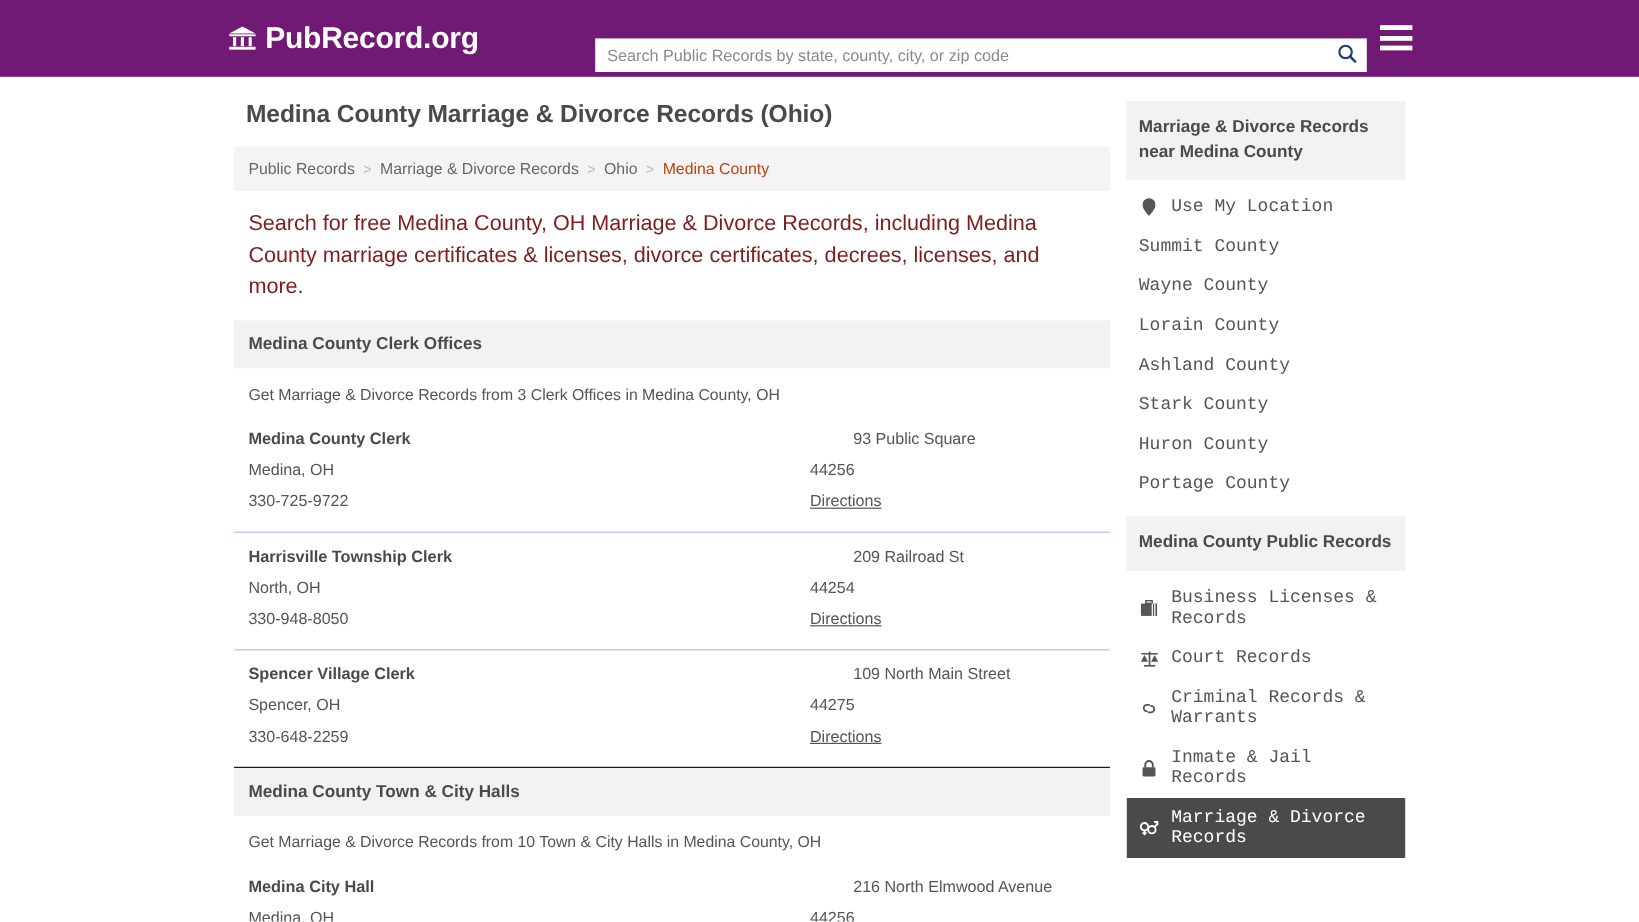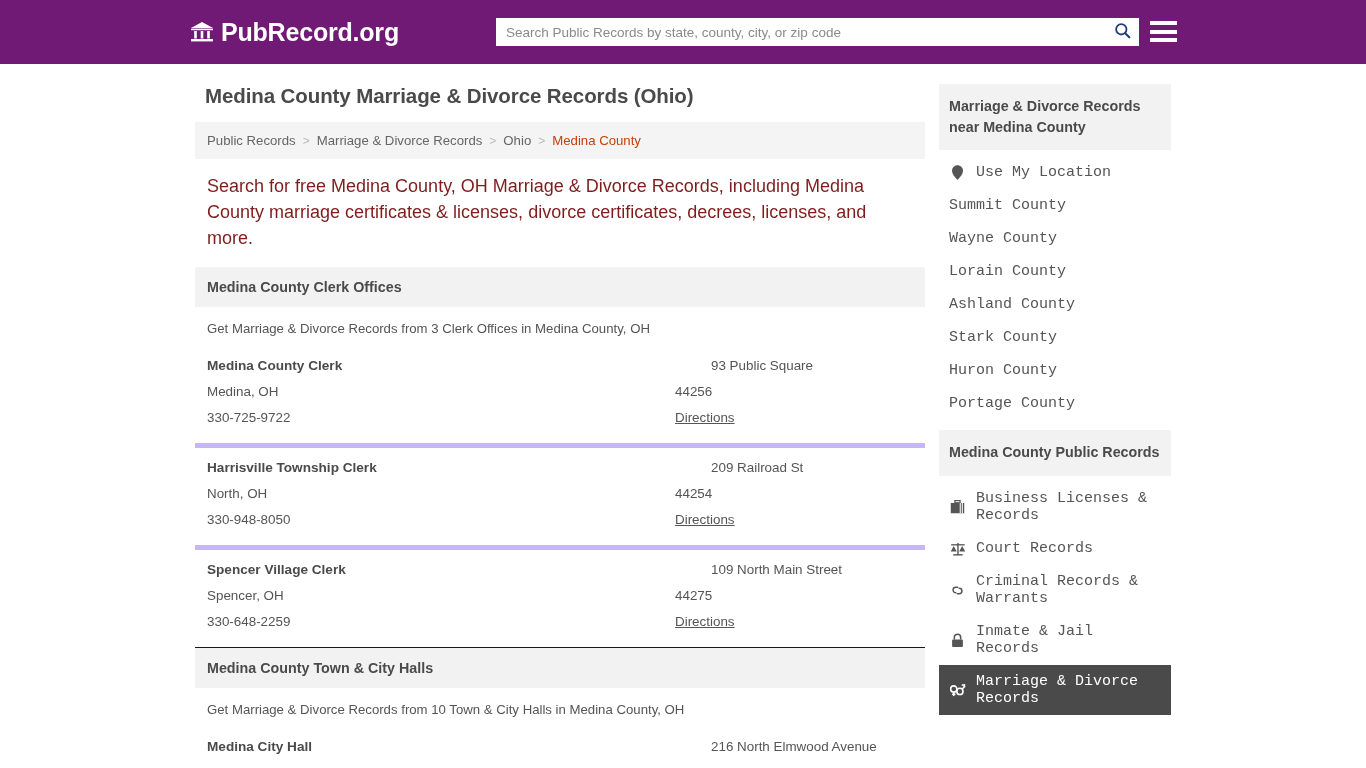--- a/index.html
+++ b/index.html
@@ -38,21 +38,21 @@
   .logo-text {
     font-size: 25px;
     font-weight: bold;
     letter-spacing: -0.2px;
     line-height: 1;
     white-space: nowrap;
   }
   .search-wrap {
     position: absolute;
     left: 496px;
-    top: 18px;
+    top: 32px;
     width: 643px;
     height: 28px;
     background: #ffffff;
     display: flex;
     align-items: center;
   }
   .search-input {
     flex: 1;
     border: 0;
     outline: 0;
@@ -159,21 +159,21 @@
   }
   .section-sub {
     font-size: 13.2px;
     color: #555;
     padding: 14px 12px 10px 12px;
     margin: 0;
   }
   .entry {
     display: flex;
     padding: 7px 12px 12px 12px;
-    border-bottom: 5px solid #c4b5fd;
+    border-bottom: 1px solid #c4b5fd;
   }
   .entry:last-child { border-bottom: 1px solid #0f172a; }
   .entry-left { width: 468px; }
   .entry-right { flex: 1; }
   .entry-name {
     font-size: 13.6px;
     font-weight: bold;
     color: #4a4a4a;
     line-height: 26px;
   }

